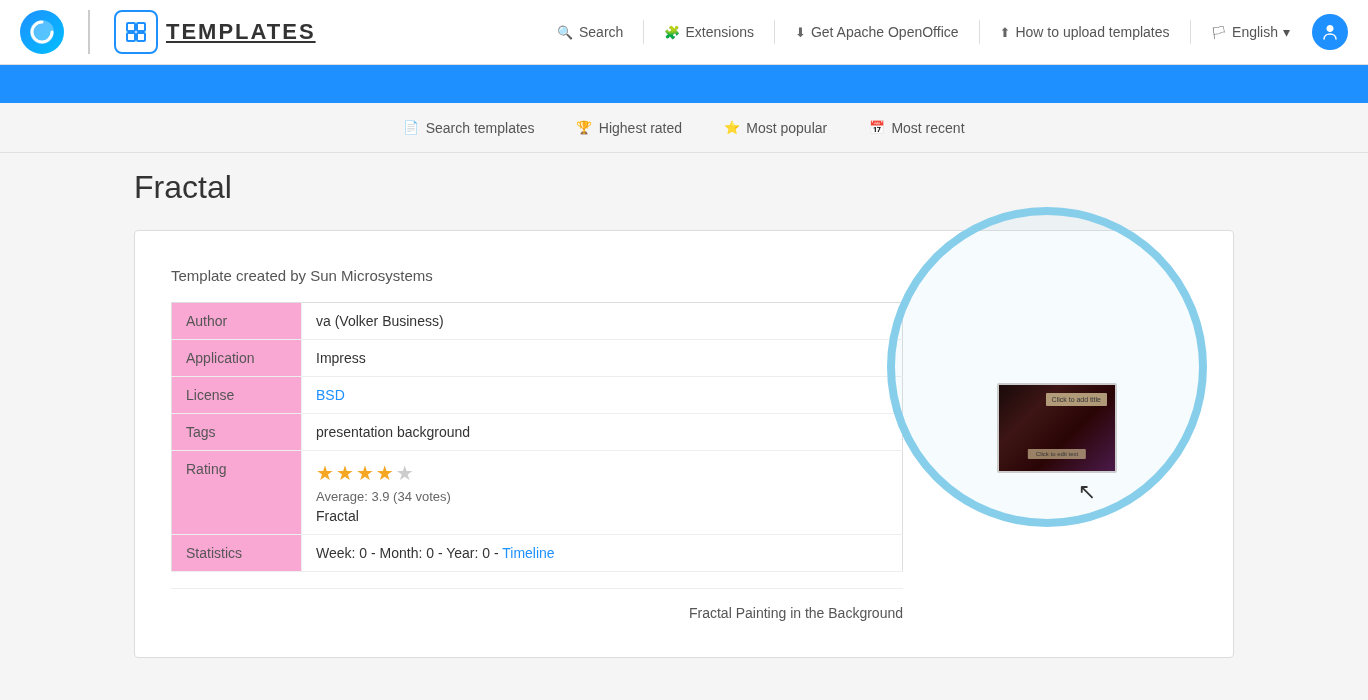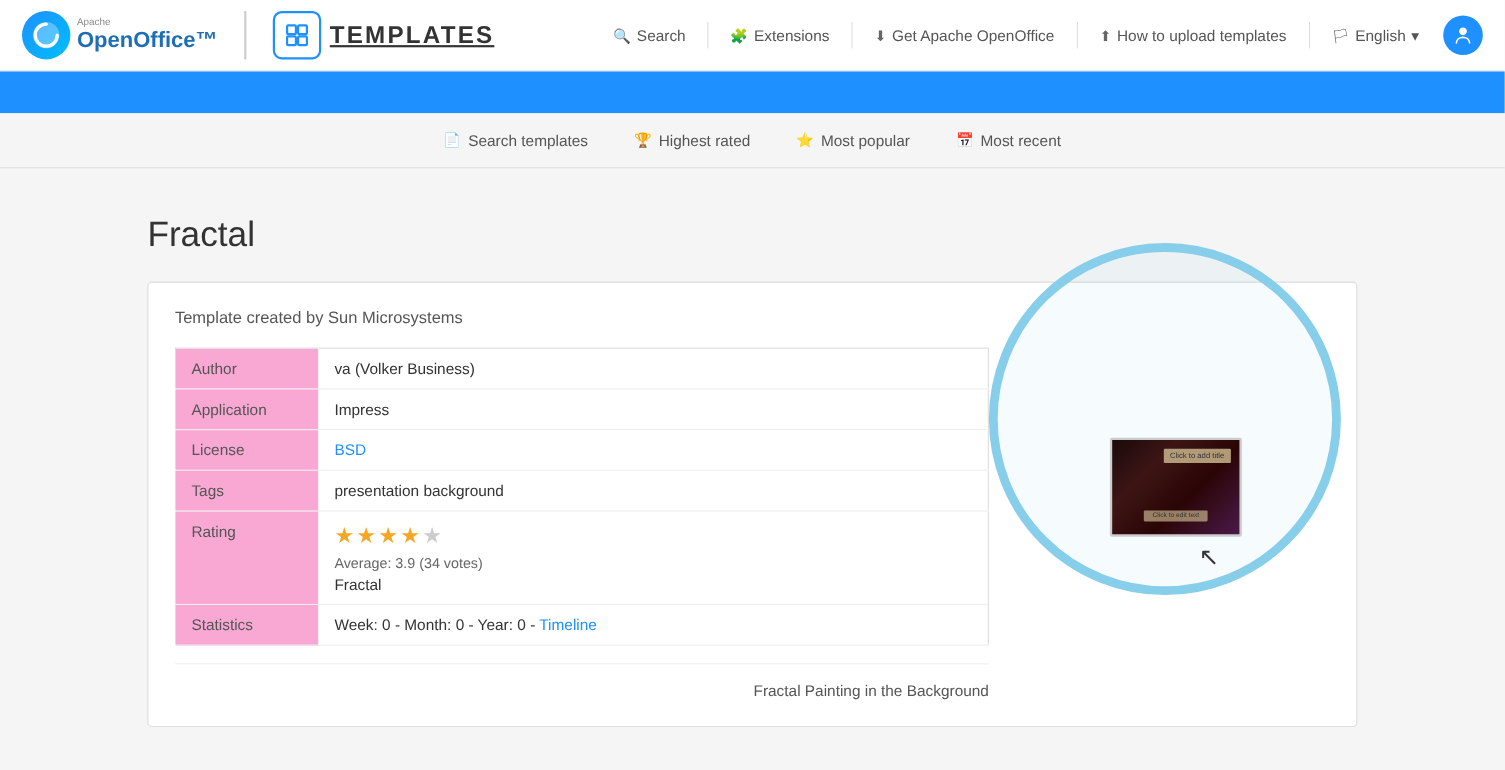--- a/index.html
+++ b/index.html
@@ -144,38 +144,38 @@
       color: #555;
       font-size: 14px;
       cursor: pointer;
       border-radius: 4px;
     }
     .sub-nav-icon { color: #666; font-size: 13px; }
 
     
     .main-content {
       max-width: 1140px;
-      margin: 42px auto;
+      margin: 16px auto;
       padding: 0 20px;
     }
     .page-title {
       font-size: 32px;
       font-weight: normal;
       color: #333;
       margin-bottom: 24px;
     }
 
     
     .template-card {
       background: #fff;
       border: 1px solid #ddd;
       border-radius: 4px;
-      padding: 24px;
-      display: flex;
-      gap: 30px;
+      padding: 36px;
+      display: flex;
+      gap: 14px;
       position: relative;
     }
     .template-info {
       flex: 1;
     }
     .template-creator {
       font-size: 15px;
       color: #555;
       margin-bottom: 18px;
     }
@@ -314,26 +314,20 @@
 <body>
 
 <div class="header">
   <div class="header-left">
     <div class="logo-openoffice">
       <div class="logo-circle">
         <svg width="28" height="28" viewBox="0 0 28 28">
           <circle cx="14" cy="14" r="12" fill="white" opacity="0.3"></circle>
           <path d="M14 4 C8.5 4 4 8.5 4 14 C4 19.5 8.5 24 14 24 C19.5 24 24 19.5 24 14" stroke="white" stroke-width="3" fill="none" stroke-linecap="round"></path>
         </svg>
-      </div>
-      <div class="logo-text">
-        <span class="logo-apache">Apache</span>
-        <span class="logo-name">
-          <span>OpenOffice</span><span>™</span>
-        </span>
       </div>
     </div>
     <div class="logo-divider"></div>
     <div class="logo-templates">
       <div class="templates-icon">
         <svg width="22" height="22" viewBox="0 0 22 22" fill="none">
           <rect x="2" y="2" width="8" height="8" rx="1" stroke="#1e90ff" stroke-width="2"></rect>
           <rect x="12" y="2" width="8" height="8" rx="1" stroke="#1e90ff" stroke-width="2"></rect>
           <rect x="2" y="12" width="8" height="8" rx="1" stroke="#1e90ff" stroke-width="2"></rect>
           <rect x="12" y="12" width="8" height="8" rx="1" stroke="#1e90ff" stroke-width="2"></rect>

